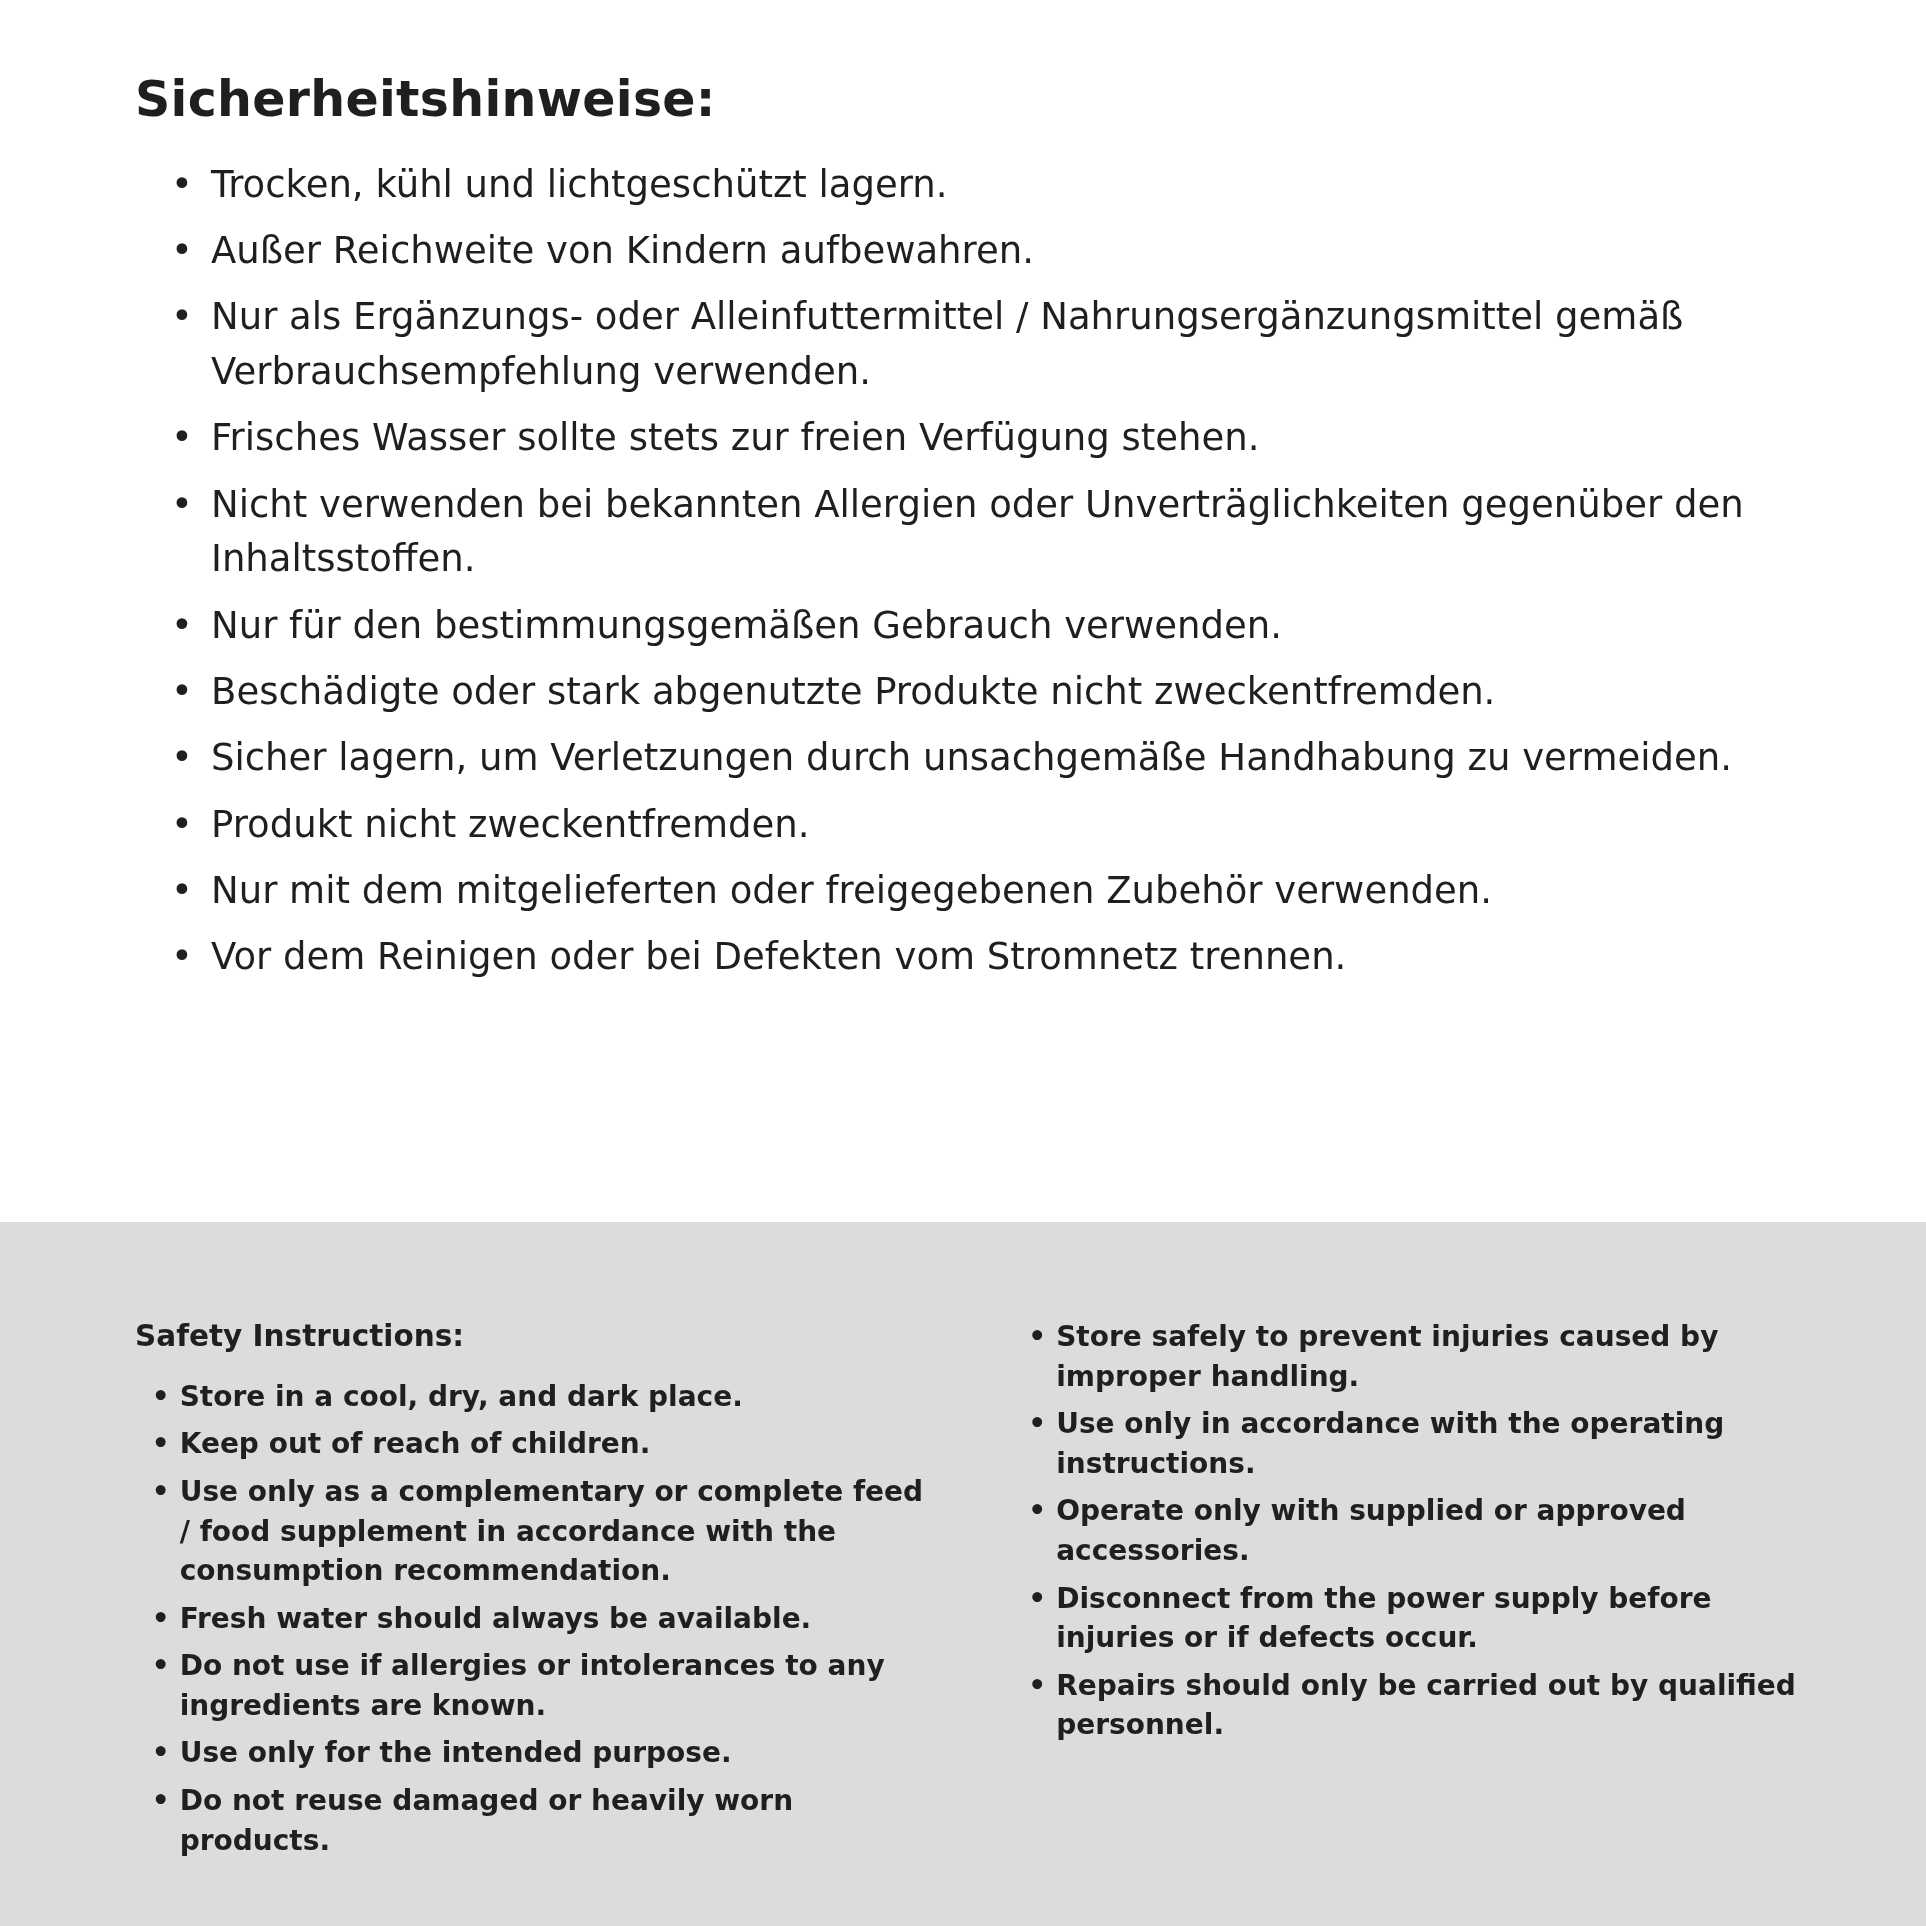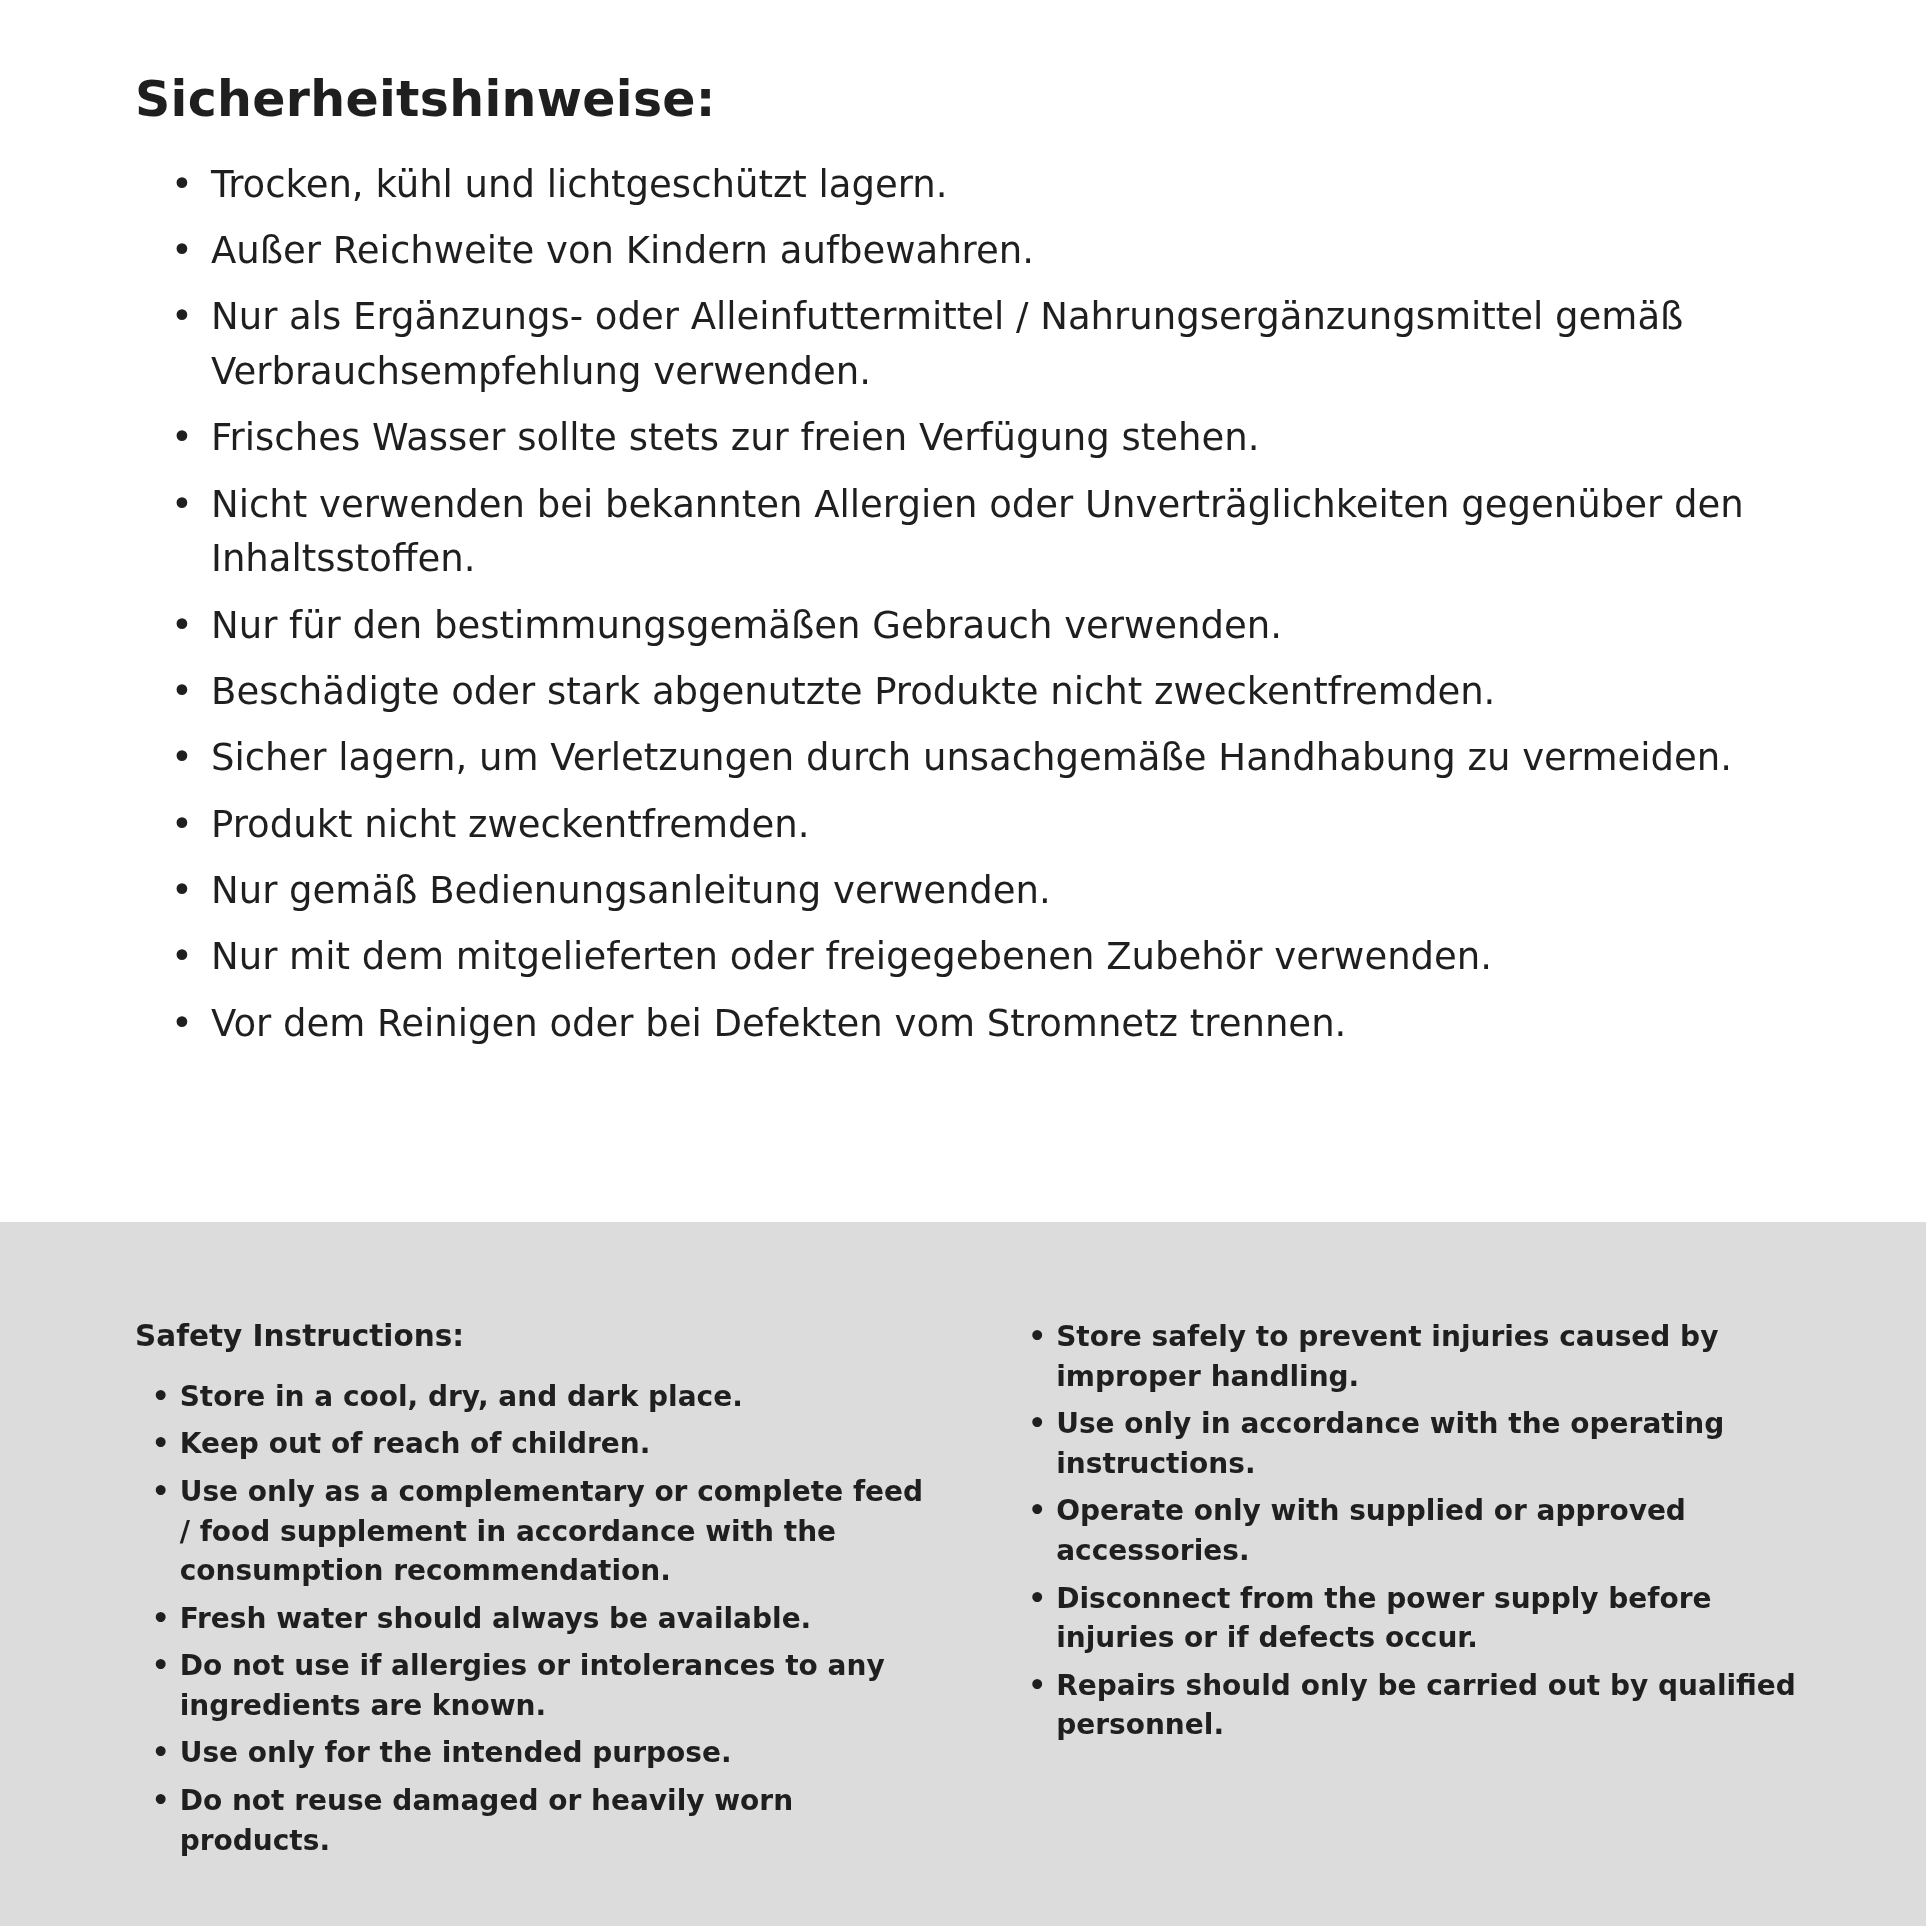--- a/index.html
+++ b/index.html
@@ -94,21 +94,20 @@
     <ul class="bullet-list">
       <li class="bullet-item">Trocken, kühl und lichtgeschützt lagern.</li>
       <li class="bullet-item">Außer Reichweite von Kindern aufbewahren.</li>
       <li class="bullet-item">Nur als Ergänzungs- oder Alleinfuttermittel / Nahrungsergänzungsmittel gemäß Verbrauchsempfehlung verwenden.</li>
       <li class="bullet-item">Frisches Wasser sollte stets zur freien Verfügung stehen.</li>
       <li class="bullet-item">Nicht verwenden bei bekannten Allergien oder Unverträglichkeiten gegenüber den Inhaltsstoffen.</li>
       <li class="bullet-item">Nur für den bestimmungsgemäßen Gebrauch verwenden.</li>
       <li class="bullet-item">Beschädigte oder stark abgenutzte Produkte nicht zweckentfremden.</li>
       <li class="bullet-item">Sicher lagern, um Verletzungen durch unsachgemäße Handhabung zu vermeiden.</li>
       <li class="bullet-item">Produkt nicht zweckentfremden.</li>
-      <li class="bullet-item">Nur gemäß Bedienungsanleitung verwenden.</li>
       <li class="bullet-item">Nur mit dem mitgelieferten oder freigegebenen Zubehör verwenden.</li>
       <li class="bullet-item">Vor dem Reinigen oder bei Defekten vom Stromnetz trennen.</li>
     </ul>
   </section>
 
   <section class="english-section">
     <div class="english-col">
       <h2 class="english-title">Safety Instructions:</h2>
       <ul class="bullet-list">
         <li class="bullet-item">Store in a cool, dry, and dark place.</li>

